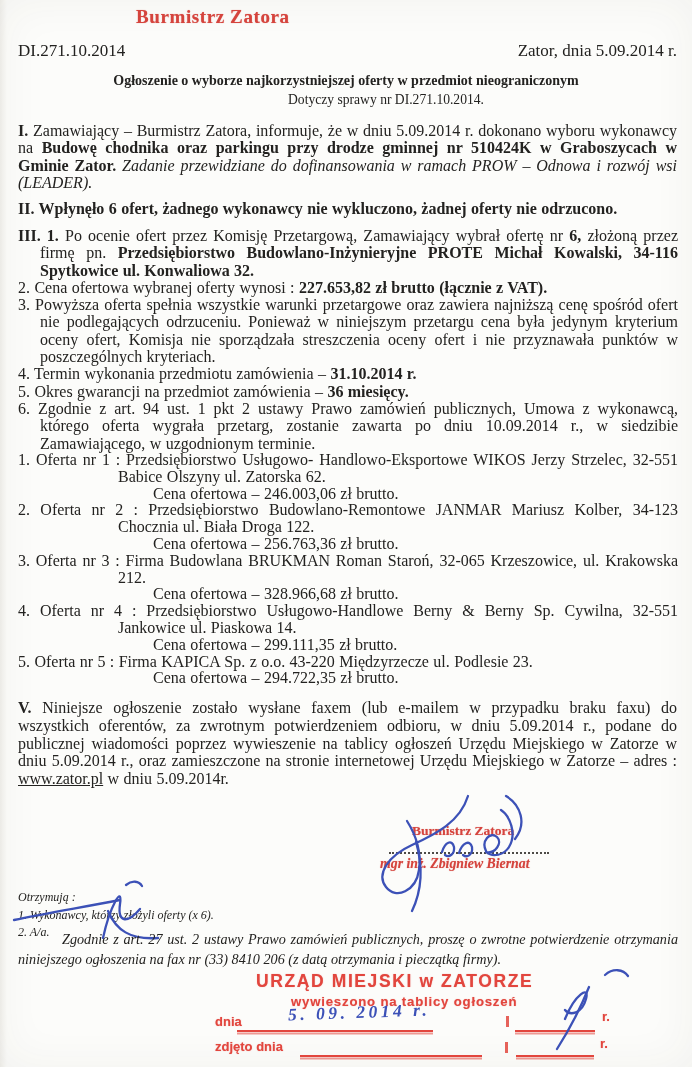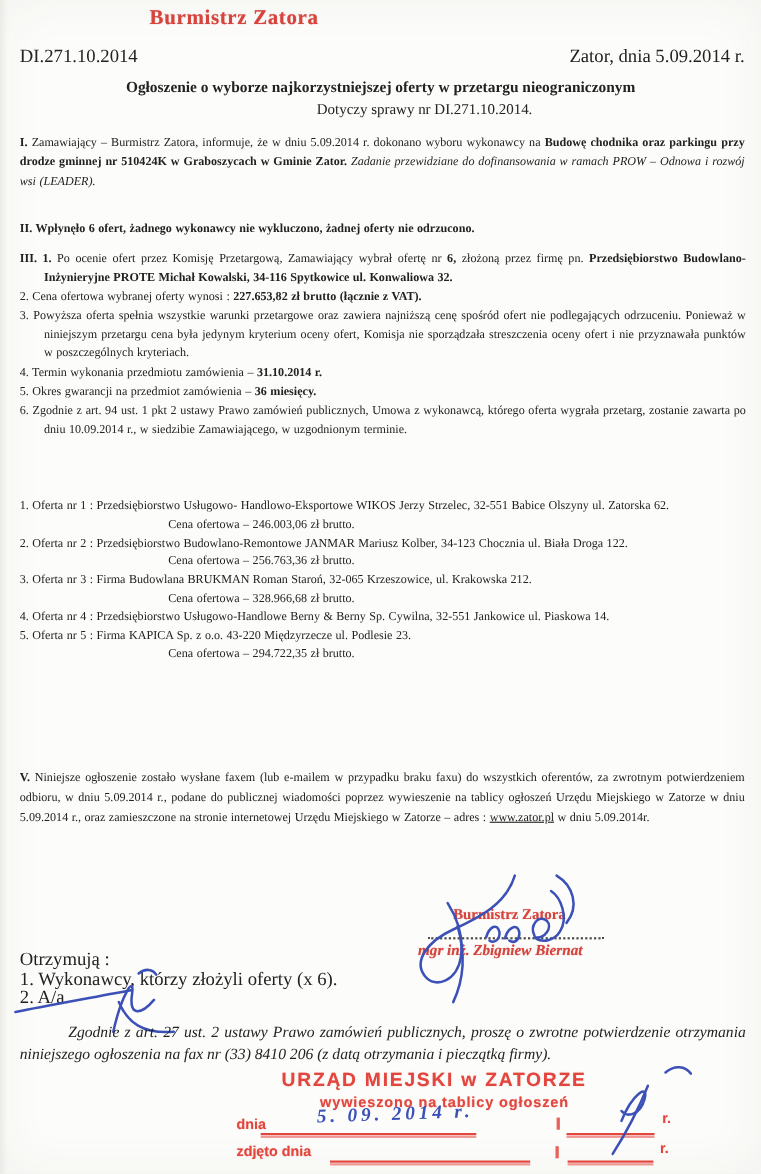--- a/index.html
+++ b/index.html
@@ -8,21 +8,21 @@
     background:#fcfcfa;
     background-image:linear-gradient(90deg,#f1f0ec 0px,#fcfcfa 7px),
                      linear-gradient(0deg,#f6f5f2 0px,#fcfcfa 8px);
     box-shadow:inset 0 0 45px rgba(60,55,45,0.05);
     font-family:"Liberation Serif",serif;color:#232220;overflow:hidden;
   }
   .abs{position:absolute;}
   .b{font-weight:bold;}
   .i{font-style:italic;}
   .just{text-align:justify;}
-  .body-text{font-size:11px;line-height:17.4px;word-spacing:0.4px;}
+  .body-text{font-size:16px;line-height:17.4px;word-spacing:0.4px;}
 
   .office-stamp{
     left:136px;top:6px;font-size:19px;font-weight:bold;color:#d5443d;
     letter-spacing:0.6px;text-shadow:0 0 1px rgba(213,68,61,0.55);
   }
   .ref-row{left:18px;top:41px;width:659px;display:flex;justify-content:space-between;font-size:17px;}
   .title-main{left:0;top:73px;width:692px;text-align:center;font-size:14px;font-weight:bold;}
   .title-sub{left:0;top:92px;width:692px;text-align:center;font-size:13.6px;padding-left:40px;}
 
   .sec1{left:18px;top:122px;width:659px;}
@@ -34,21 +34,21 @@
   .offer-price{margin-left:135px;}
   .sec5{left:18px;top:699px;width:659px;line-height:17.8px;}
   .printed-url{text-decoration:underline;}
 
   .sig-stamp-title{left:412px;top:823px;font-size:13.5px;font-weight:bold;color:#d5443d;
     text-shadow:0 0 1px rgba(213,68,61,0.5);}
   .sig-dotline{left:389px;top:852px;width:160px;height:0;border-bottom:2px dotted #4d4b47;}
   .sig-name{left:380px;top:856px;font-size:13.8px;font-weight:bold;font-style:italic;color:#d5443d;
     text-shadow:0 0 1px rgba(213,68,61,0.5);}
 
-  .dist{left:18px;top:863px;font-size:17px;line-height:17.6px;}
+  .dist{left:18px;top:889px;font-size:12px;line-height:17.6px;font-style:italic;}
 
   .footer-note{left:18px;top:930px;width:660px;font-size:14.2px;line-height:19.5px;
     font-style:italic;text-indent:44px;}
 
   .stamp-red{font-family:"Liberation Sans",sans-serif;font-weight:bold;color:#e2463e;
     text-shadow:0 0 1px rgba(226,70,62,0.5);}
   .bs-line1{left:256px;top:971px;font-size:17.5px;letter-spacing:1.6px;text-align:center;}
   .bs-line2{left:291px;top:994px;font-size:13.2px;letter-spacing:0.8px;}
   .bs-dnia{left:215px;top:1014px;font-size:13px;}
   .bs-zdjeto{left:215px;top:1039px;font-size:13px;text-align:center;}
@@ -73,21 +73,21 @@
 
 <div class="page">
 
   <div class="abs office-stamp">Burmistrz Zatora</div>
 
   <div class="abs ref-row">
     <span>DI.271.10.2014</span>
     <span>Zator, dnia 5.09.2014 r.</span>
   </div>
 
-  <div class="abs title-main">Ogłoszenie o wyborze najkorzystniejszej oferty w przetargu nieograniczonym</div>
+  <div class="abs title-main">Ogłoszenie o wyborze najkorzystniejszej oferty w przedmiot nieograniczonym</div>
   <div class="abs title-sub">Dotyczy sprawy nr DI.271.10.2014.</div>
 
   <div class="abs sec1 body-text just">
     <span class="b">I.</span>
     <span>Zamawiający – Burmistrz Zatora, informuje, że w dniu 5.09.2014 r. dokonano wyboru wykonawcy na</span>
     <span class="b">Budowę chodnika oraz parkingu przy drodze gminnej nr 510424K w Graboszycach w Gminie Zator.</span>
     <span class="i">Zadanie przewidziane do dofinansowania  w ramach PROW – Odnowa i rozwój wsi (LEADER).</span>
   </div>
 
   <div class="abs sec2 body-text">II. Wpłynęło 6 ofert, żadnego wykonawcy nie wykluczono, żadnej oferty nie odrzucono.</div>
@@ -124,20 +124,21 @@
     <div>
       <div class="offer-main just">2. Oferta nr 2 : Przedsiębiorstwo Budowlano-Remontowe JANMAR Mariusz Kolber, 34-123 Chocznia ul. Biała Droga 122.</div>
       <div class="offer-price">Cena ofertowa – 256.763,36 zł brutto.</div>
     </div>
     <div>
       <div class="offer-main just">3. Oferta nr 3 : Firma Budowlana BRUKMAN Roman Staroń, 32-065 Krzeszowice, ul. Krakowska 212.</div>
       <div class="offer-price">Cena ofertowa – 328.966,68 zł brutto.</div>
     </div>
     <div>
       <div class="offer-main just">4. Oferta nr 4 : Przedsiębiorstwo Usługowo-Handlowe Berny &amp; Berny Sp. Cywilna, 32-551 Jankowice ul. Piaskowa 14.</div>
+      <div class="offer-price">Cena ofertowa – 299.111,35 zł brutto.</div>
     </div>
     <div>
       <div class="offer-main just">5. Oferta nr 5 : Firma KAPICA Sp. z o.o. 43-220 Międzyrzecze ul. Podlesie 23.</div>
       <div class="offer-price">Cena ofertowa – 294.722,35 zł brutto.</div>
     </div>
   </div>
 
   <div class="abs sec5 body-text just">
     <span class="b">V.</span>
     <span>Niniejsze ogłoszenie zostało wysłane faxem (lub e-mailem w przypadku braku faxu) do wszystkich oferentów, za zwrotnym potwierdzeniem odbioru, w dniu 5.09.2014 r., podane do publicznej wiadomości poprzez wywieszenie na tablicy ogłoszeń Urzędu Miejskiego w Zatorze w dniu 5.09.2014 r., oraz zamieszczone na stronie internetowej Urzędu Miejskiego w Zatorze – adres :</span>

